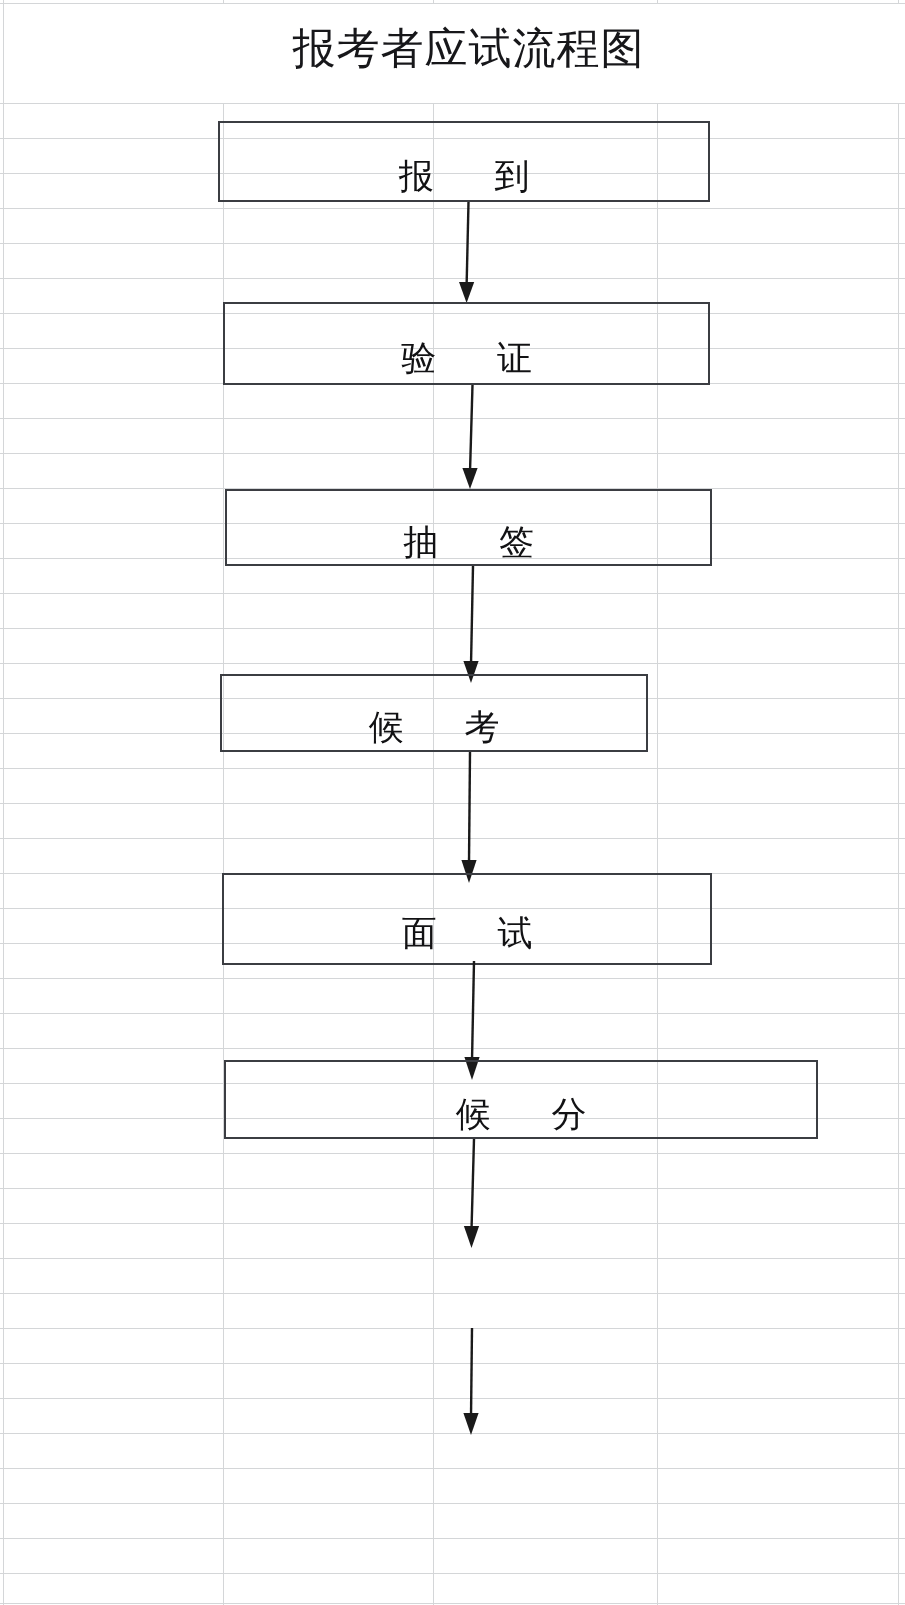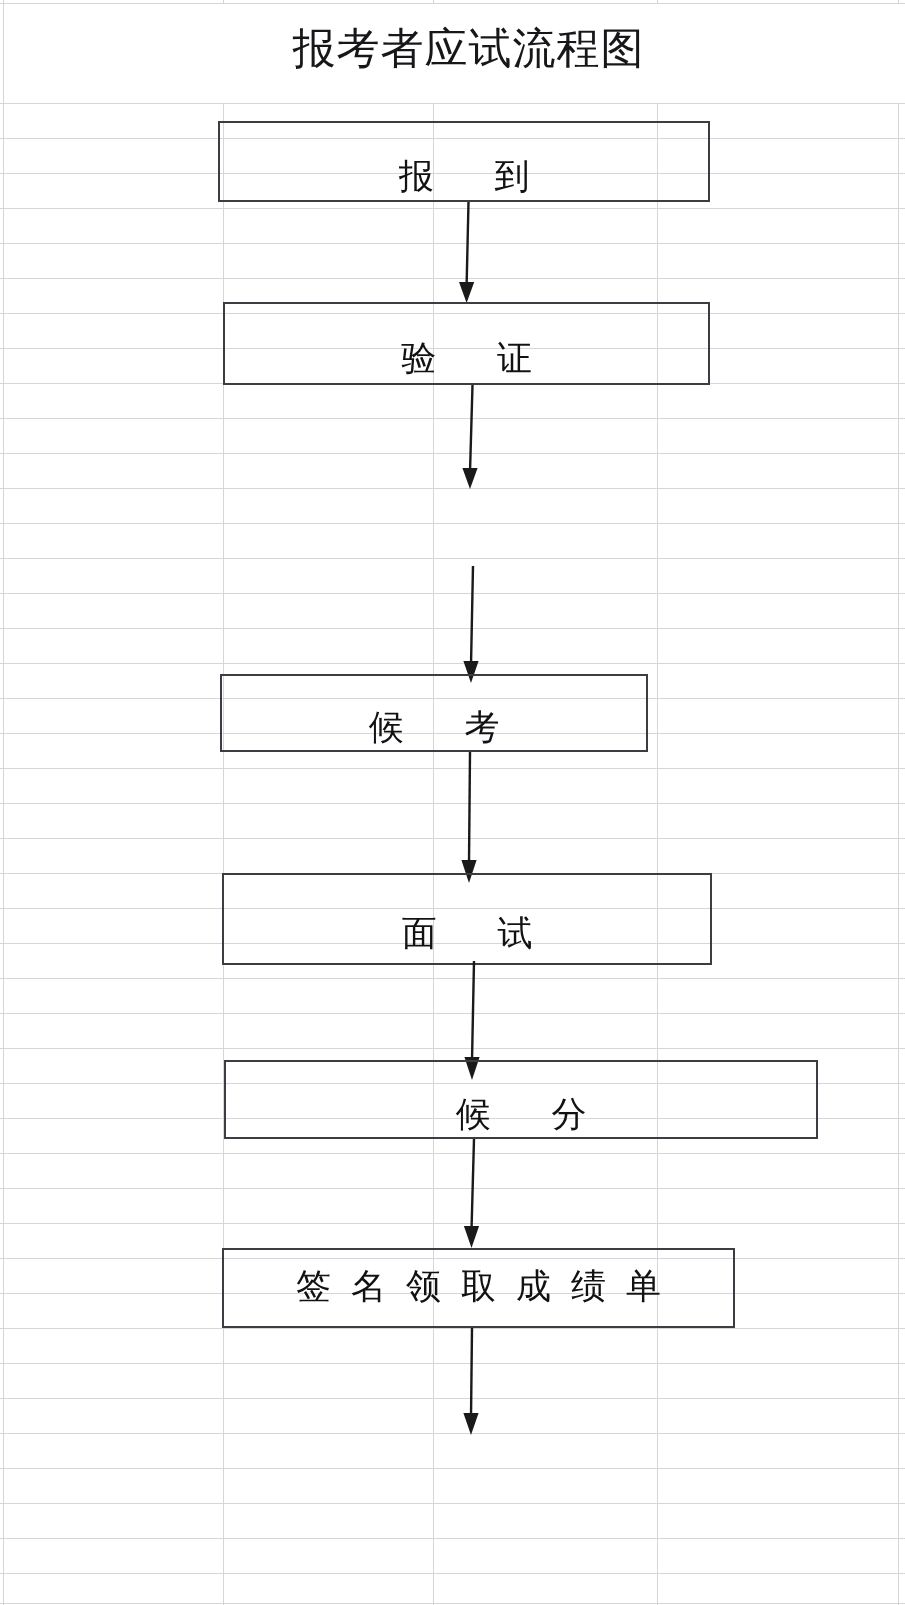--- a/index.html
+++ b/index.html
@@ -176,20 +176,23 @@
       <span class="label">验 证</span>
     </div>
 
     <div class="arrow" style="left:450px; top:385px; width:40px; height:105px;">
       <svg width="40" height="105" viewBox="0 0 40 105">
         <line x1="22.5" y1="0" x2="20.0" y2="87" stroke="#1a1a1a" stroke-width="2.4"></line>
         <polygon points="20.0,104 12.4,83 27.6,83" fill="#1a1a1a"></polygon>
       </svg>
     </div>
 
+    <div class="node gap-wide" style="left:225px; top:489px; width:487px; height:77px;">
+      <span class="label">抽 签</span>
+    </div>
 
     <div class="arrow" style="left:450px; top:566px; width:40px; height:118px;">
       <svg width="40" height="118" viewBox="0 0 40 118">
         <line x1="23.0" y1="0" x2="21.0" y2="99" stroke="#1a1a1a" stroke-width="2.4"></line>
         <polygon points="21.0,117 13.4,95 28.6,95" fill="#1a1a1a"></polygon>
       </svg>
     </div>
 
     <div class="node gap-wide" style="left:220px; top:674px; width:428px; height:78px;">
       <span class="label">候 考</span>
@@ -217,23 +220,20 @@
       <span class="label">候 分</span>
     </div>
 
     <div class="arrow" style="left:450px; top:1139px; width:40px; height:110px;">
       <svg width="40" height="110" viewBox="0 0 40 110">
         <line x1="24.0" y1="0" x2="21.5" y2="91" stroke="#1a1a1a" stroke-width="2.4"></line>
         <polygon points="21.5,109 13.9,87 29.1,87" fill="#1a1a1a"></polygon>
       </svg>
     </div>
 
-    <div class="node gap-mid" style="left:222px; top:1248px; width:513px; height:80px;">
-      <span class="label">签名领取成绩单</span>
-    </div>
 
     <div class="arrow" style="left:450px; top:1328px; width:40px; height:108px;">
       <svg width="40" height="108" viewBox="0 0 40 108">
         <line x1="22.0" y1="0" x2="21.0" y2="89" stroke="#1a1a1a" stroke-width="2.4"></line>
         <polygon points="21.0,107 13.4,85 28.6,85" fill="#1a1a1a"></polygon>
       </svg>
     </div>
 
 
   </div>

